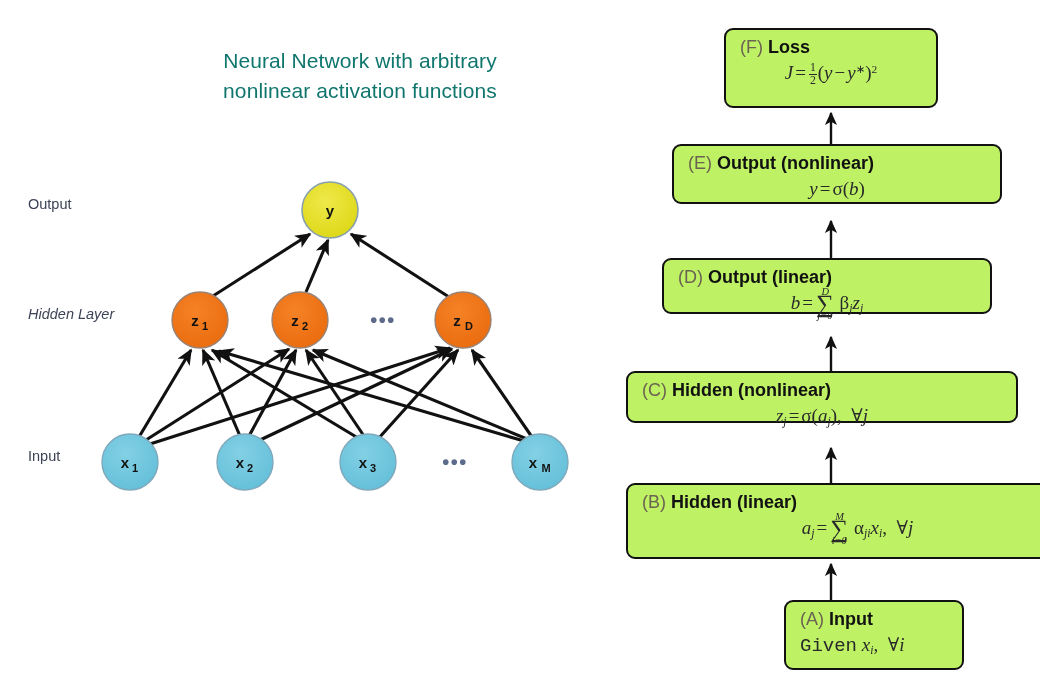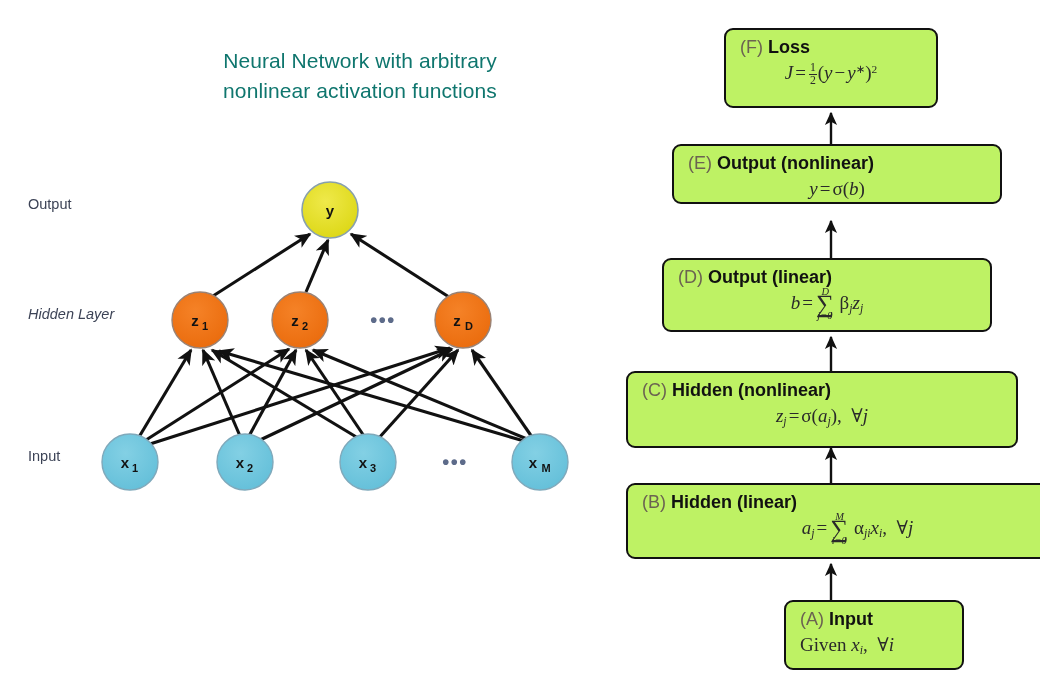--- a/index.html
+++ b/index.html
@@ -306,31 +306,31 @@
   <div class="flow-box" id="box-E" style="left:672px; top:144px; width:330px; height:60px;">
     <div class="fb-head">
       <span class="tag">(E)</span>
       <span class="nm">Output (nonlinear)</span>
     </div>
     <div class="fb-eq">
       <span class="mi">y</span><span class="op">=</span><span class="mu">σ</span><span class="mu">(</span><span class="mi">b</span><span class="mu">)</span>
     </div>
   </div>
 
-  <div class="flow-box" id="box-D" style="left:662px; top:258px; width:330px; height:74px;">
+  <div class="flow-box" id="box-D" style="left:662px; top:258px; width:330px; height:56px;">
     <div class="fb-head">
       <span class="tag">(D)</span>
       <span class="nm">Output (linear)</span>
     </div>
     <div class="fb-eq">
       <span class="mi">b</span><span class="op">=</span><span class="sumwrap"><span class="lim-top">D</span><span class="sg">∑</span><span class="lim-bot">j=0</span></span><span class="mu">&nbsp;</span><span class="mu">β</span><sub class="ms">j</sub><span class="mi">z</span><sub class="ms">j</sub>
     </div>
   </div>
 
-  <div class="flow-box" id="box-C" style="left:626px; top:371px; width:392px; height:77px;">
+  <div class="flow-box" id="box-C" style="left:626px; top:371px; width:392px; height:52px;">
     <div class="fb-head">
       <span class="tag">(C)</span>
       <span class="nm">Hidden (nonlinear)</span>
     </div>
     <div class="fb-eq">
       <span class="mi">z</span><sub class="ms">j</sub><span class="op">=</span><span class="mu">σ</span><span class="mu">(</span><span class="mi">a</span><sub class="ms">j</sub><span class="mu">),</span>&nbsp;&nbsp;<span class="forall">∀</span><span class="mi">j</span>
     </div>
   </div>
 
   <div class="flow-box" id="box-B" style="left:626px; top:483px; width:463px; height:76px;">
@@ -342,17 +342,17 @@
       <span class="mi">a</span><sub class="ms">j</sub><span class="op">=</span><span class="sumwrap"><span class="lim-top">M</span><span class="sg">∑</span><span class="lim-bot">i=0</span></span><span class="mu">&nbsp;</span><span class="mu">α</span><sub class="ms">ji</sub><span class="mi">x</span><sub class="ms">i</sub><span class="mu">,</span>&nbsp;&nbsp;<span class="forall">∀</span><span class="mi">j</span>
     </div>
   </div>
 
   <div class="flow-box" id="box-A" style="left:784px; top:600px; width:180px; height:70px;">
     <div class="fb-head">
       <span class="tag">(A)</span>
       <span class="nm">Input</span>
     </div>
     <div class="fb-eq left">
-      <span class="mu" style="font-family:Liberation Serif, serif;">Given</span>&nbsp;<span class="mi">x</span><sub class="ms">i</sub><span class="mu">,</span>&nbsp;&nbsp;<span class="forall">∀</span><span class="mi">i</span>
+      <span class="mu" style="font-family:Liberation Mono, monospace;">Given</span>&nbsp;<span class="mi">x</span><sub class="ms">i</sub><span class="mu">,</span>&nbsp;&nbsp;<span class="forall">∀</span><span class="mi">i</span>
     </div>
   </div>
 
 </div>
 
 </body></html>

